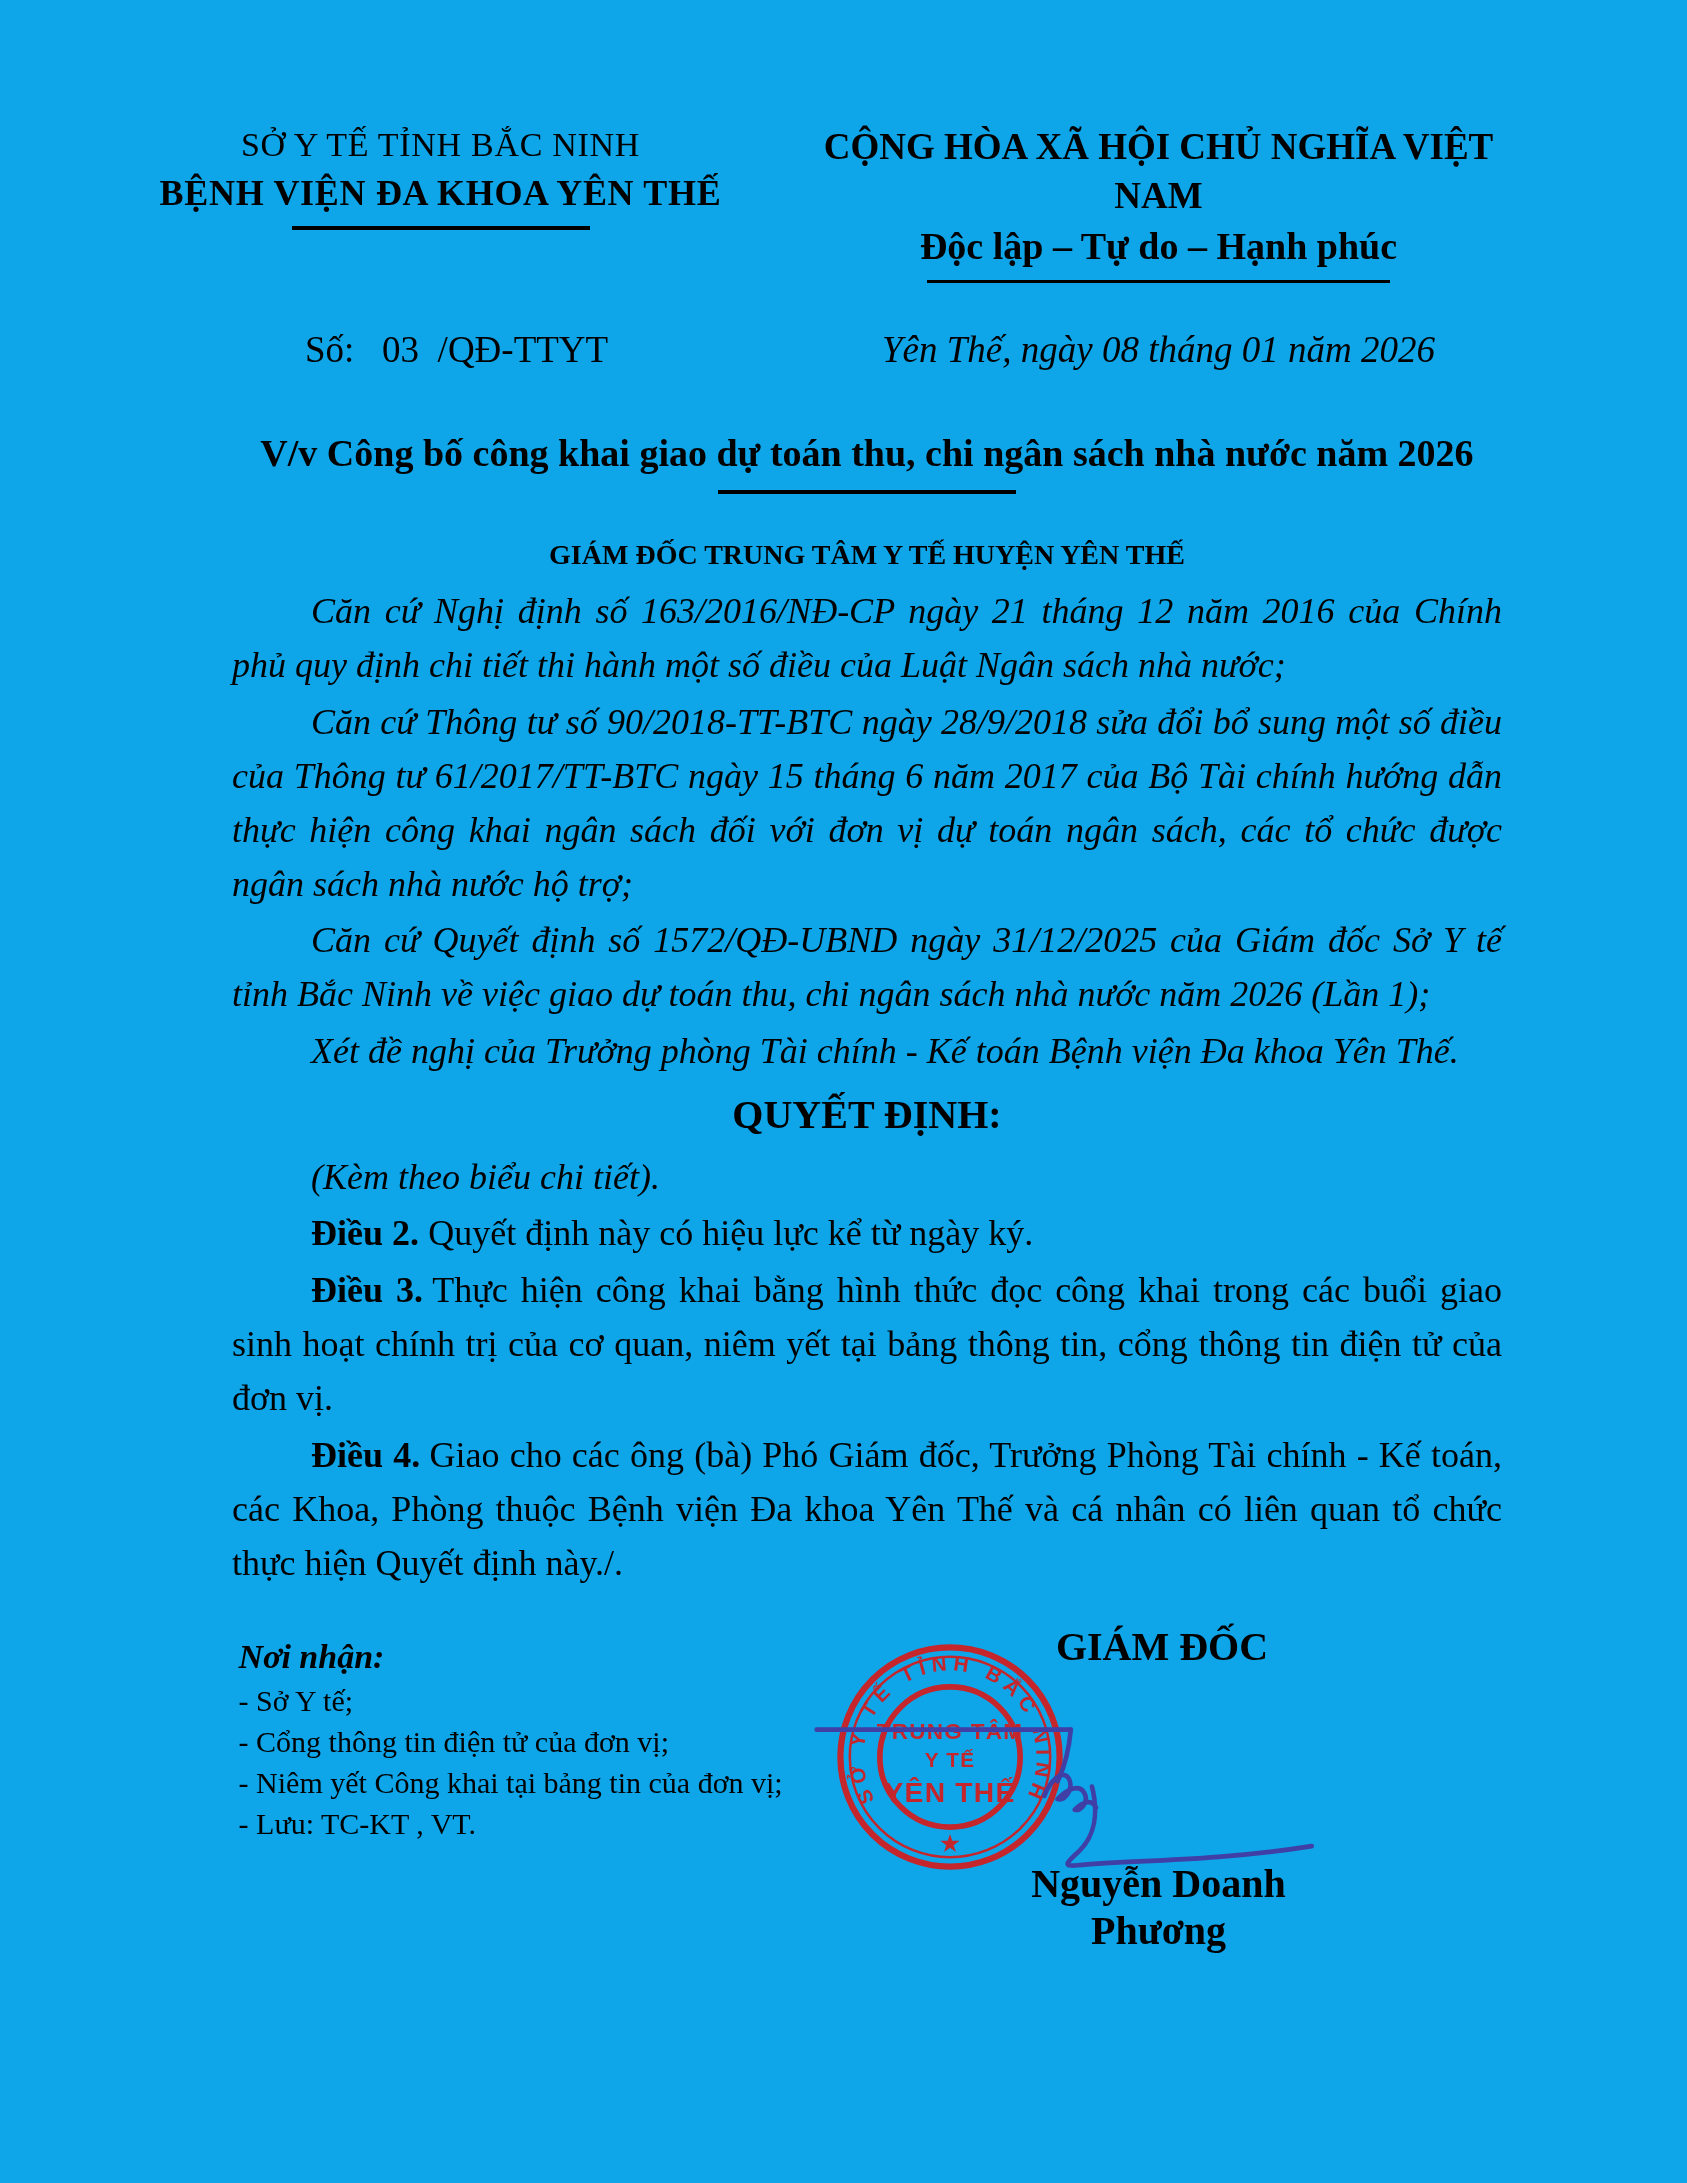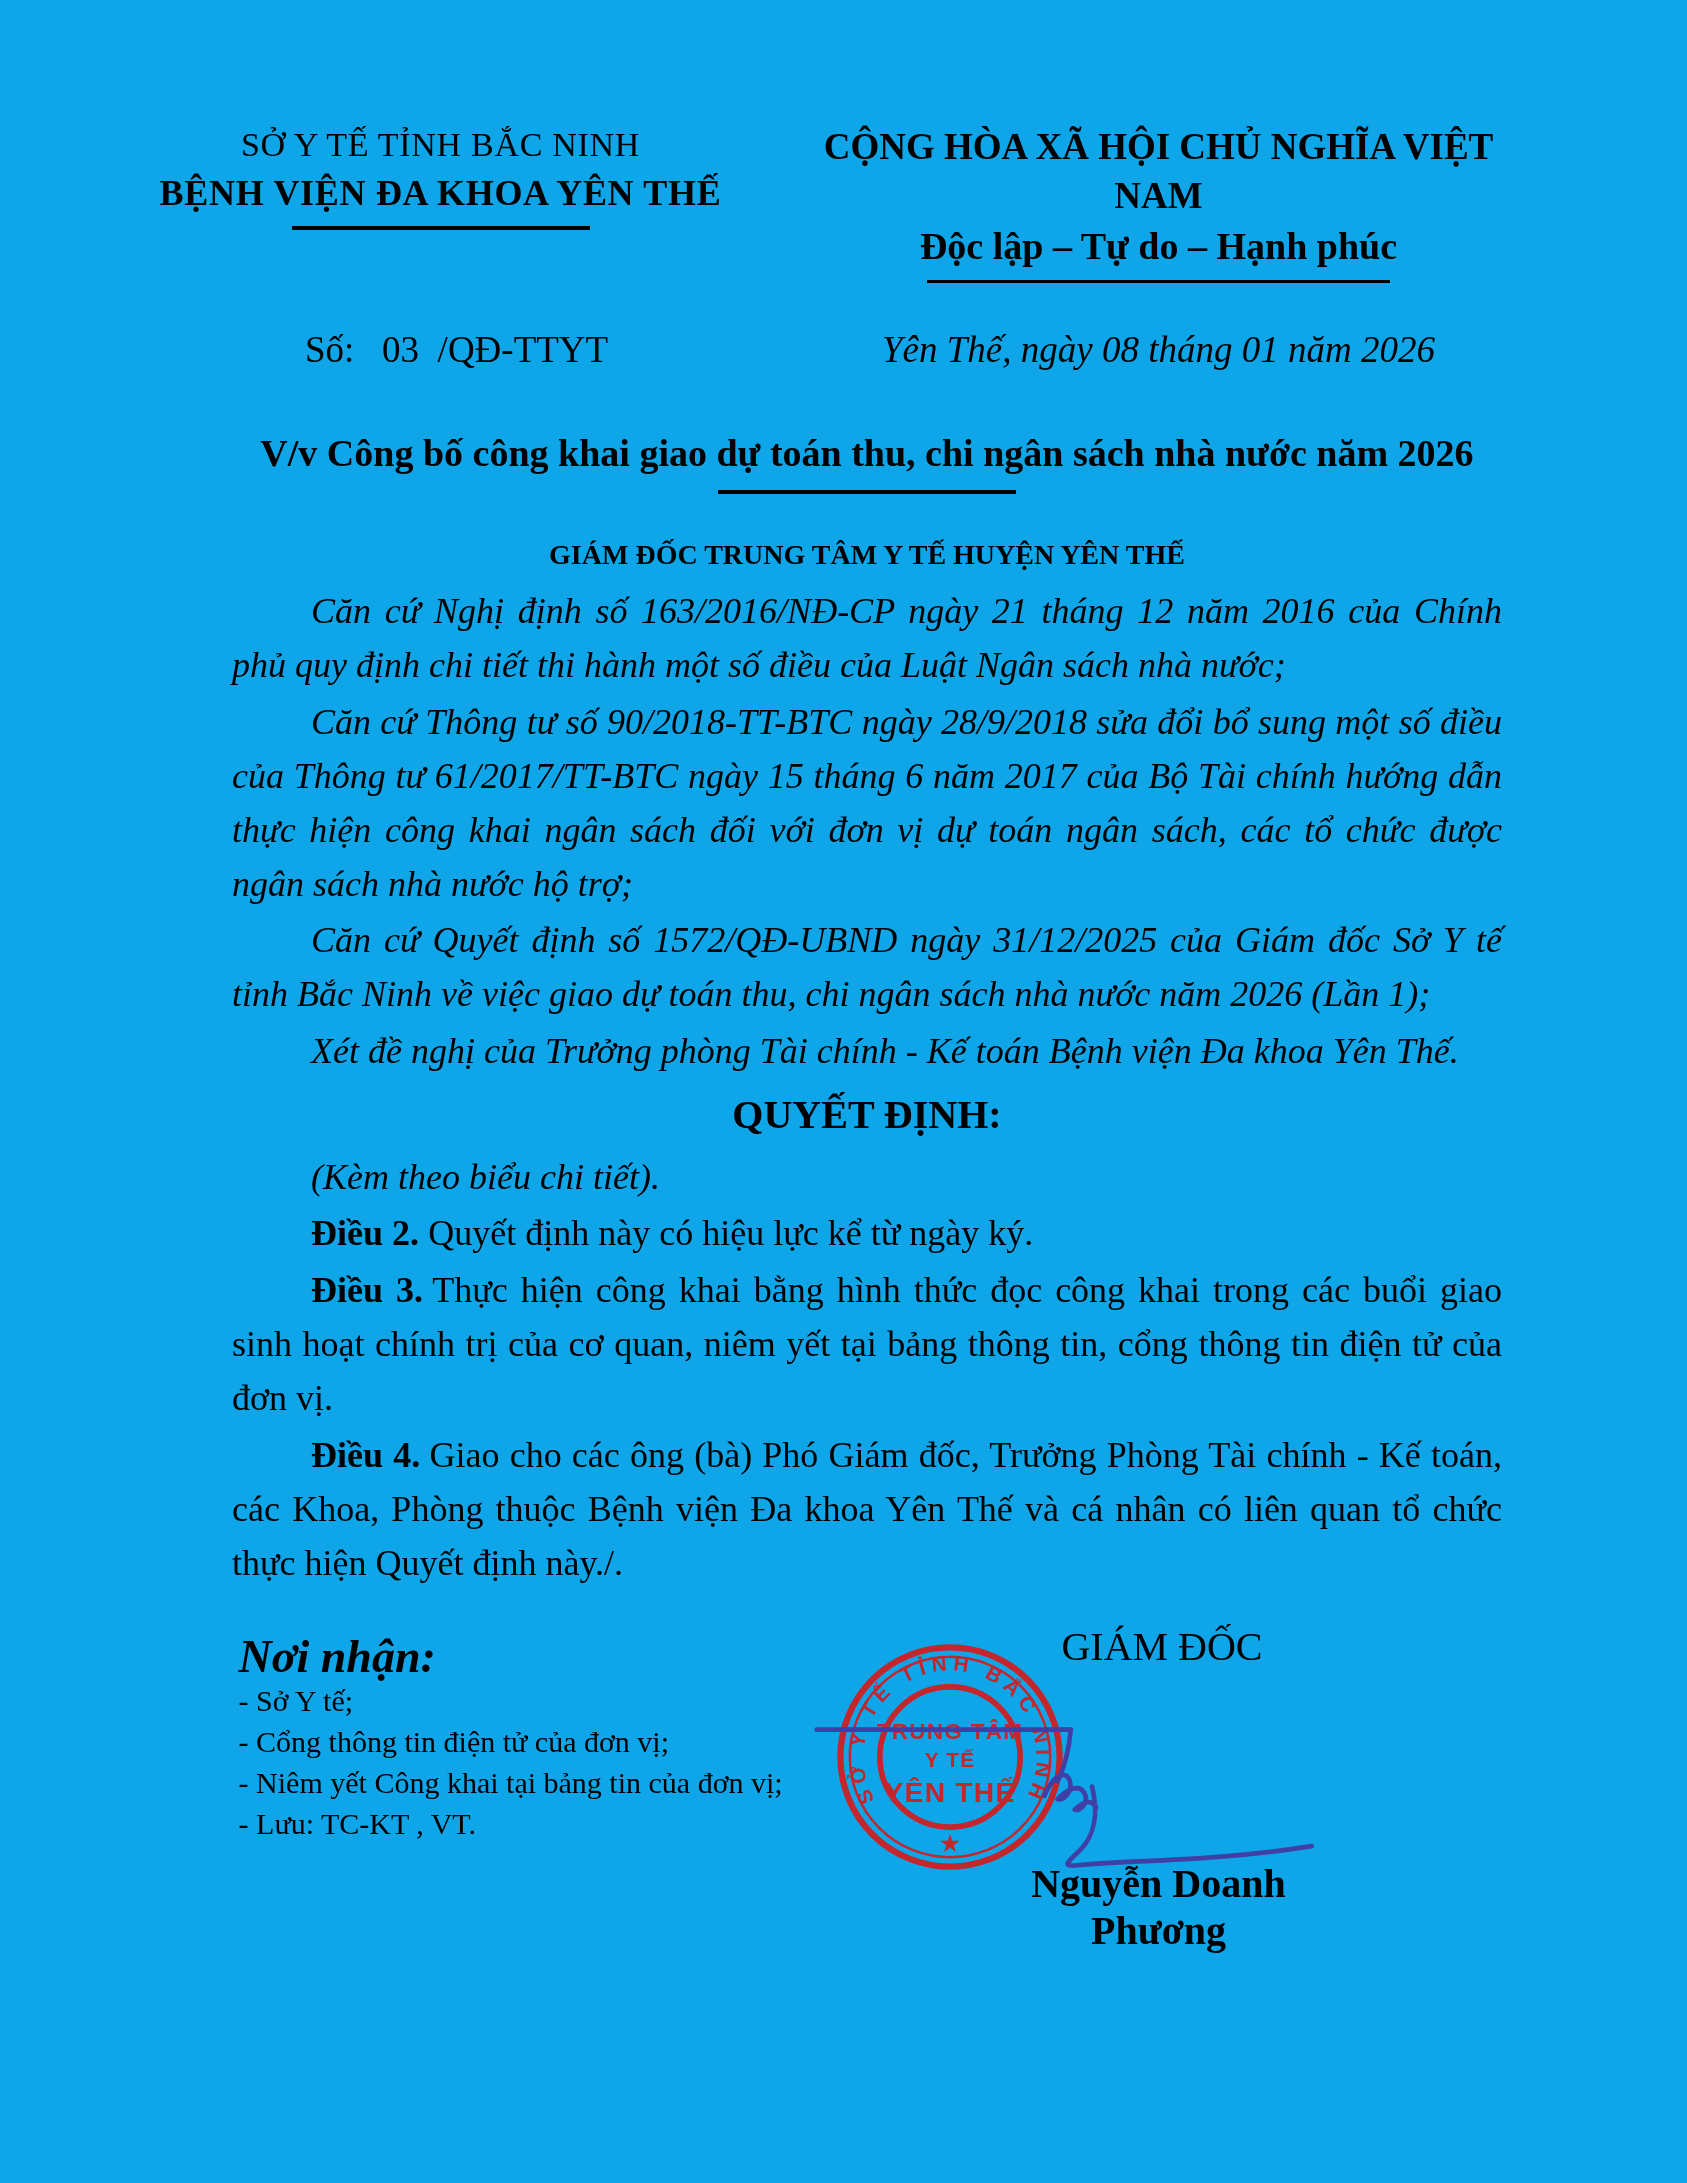--- a/index.html
+++ b/index.html
@@ -33,23 +33,23 @@
 
   p.body{font-size:36px;line-height:54px;text-align:justify;text-indent:79px;margin:2.6px 0;}
   p.preamble{font-style:italic;}
   .d-heading{text-align:center;font-size:40px;font-weight:bold;line-height:56px;margin:9.3px 0 6.6px 0;}
   .art-label{font-weight:bold;margin-right:9.3px;}
   p.note{font-style:italic;text-align:left;}
 
   
   .footer{position:relative;height:410px;margin:20px 185px 0 232px;}
   .recipients{position:absolute;left:6.6px;top:24px;}
-  .rcp-heading{font-size:46px;font-weight:bold;font-style:italic;line-height:46px;}
+  .rcp-heading{font-size:34px;font-weight:bold;font-style:italic;line-height:46px;}
   .rcp-item{font-size:30px;line-height:41px;}
-  .sig-title{position:absolute;left:781px;top:13.2px;width:298px;text-align:center;font-size:40px;font-weight:normal;}
+  .sig-title{position:absolute;left:781px;top:13.2px;width:298px;text-align:center;font-size:40px;font-weight:bold;}
   .sig-name{position:absolute;left:728px;top:250px;width:397px;text-align:center;font-size:40px;font-weight:bold;}
   .stamp-wrap{position:absolute;left:599px;top:28px;width:238px;height:238px;}
   .sign-wrap{position:absolute;left:582px;top:105px;width:503px;height:159px;}
 </style>
 </head>
 <body>
 
 <div class="sheet">
 
   <div class="hdr">

